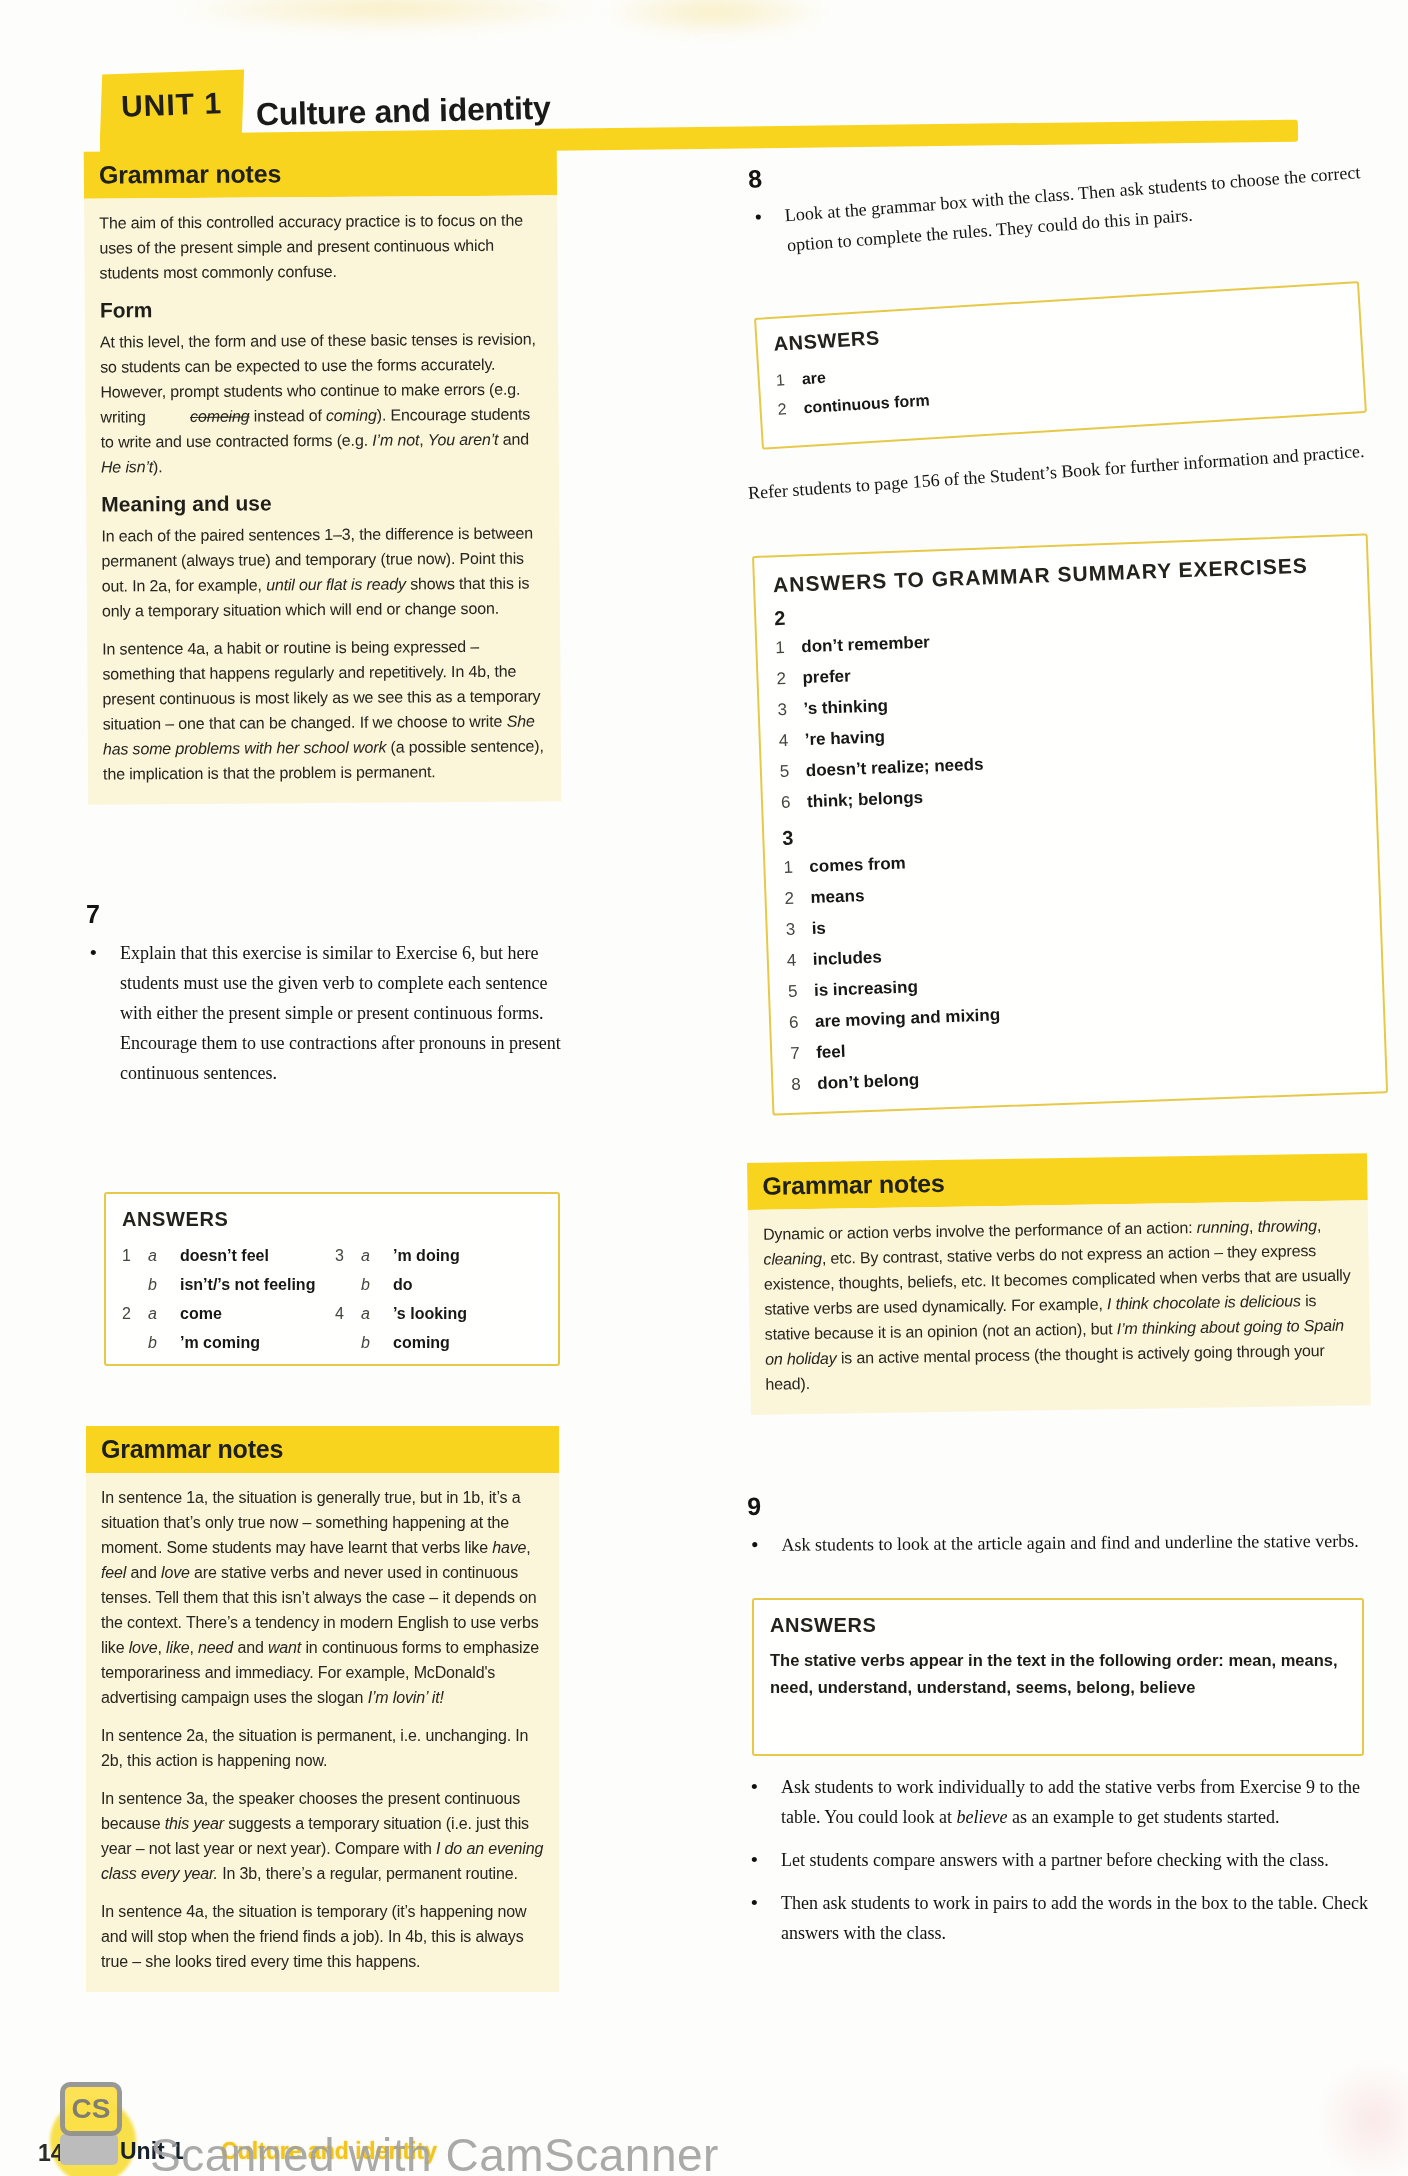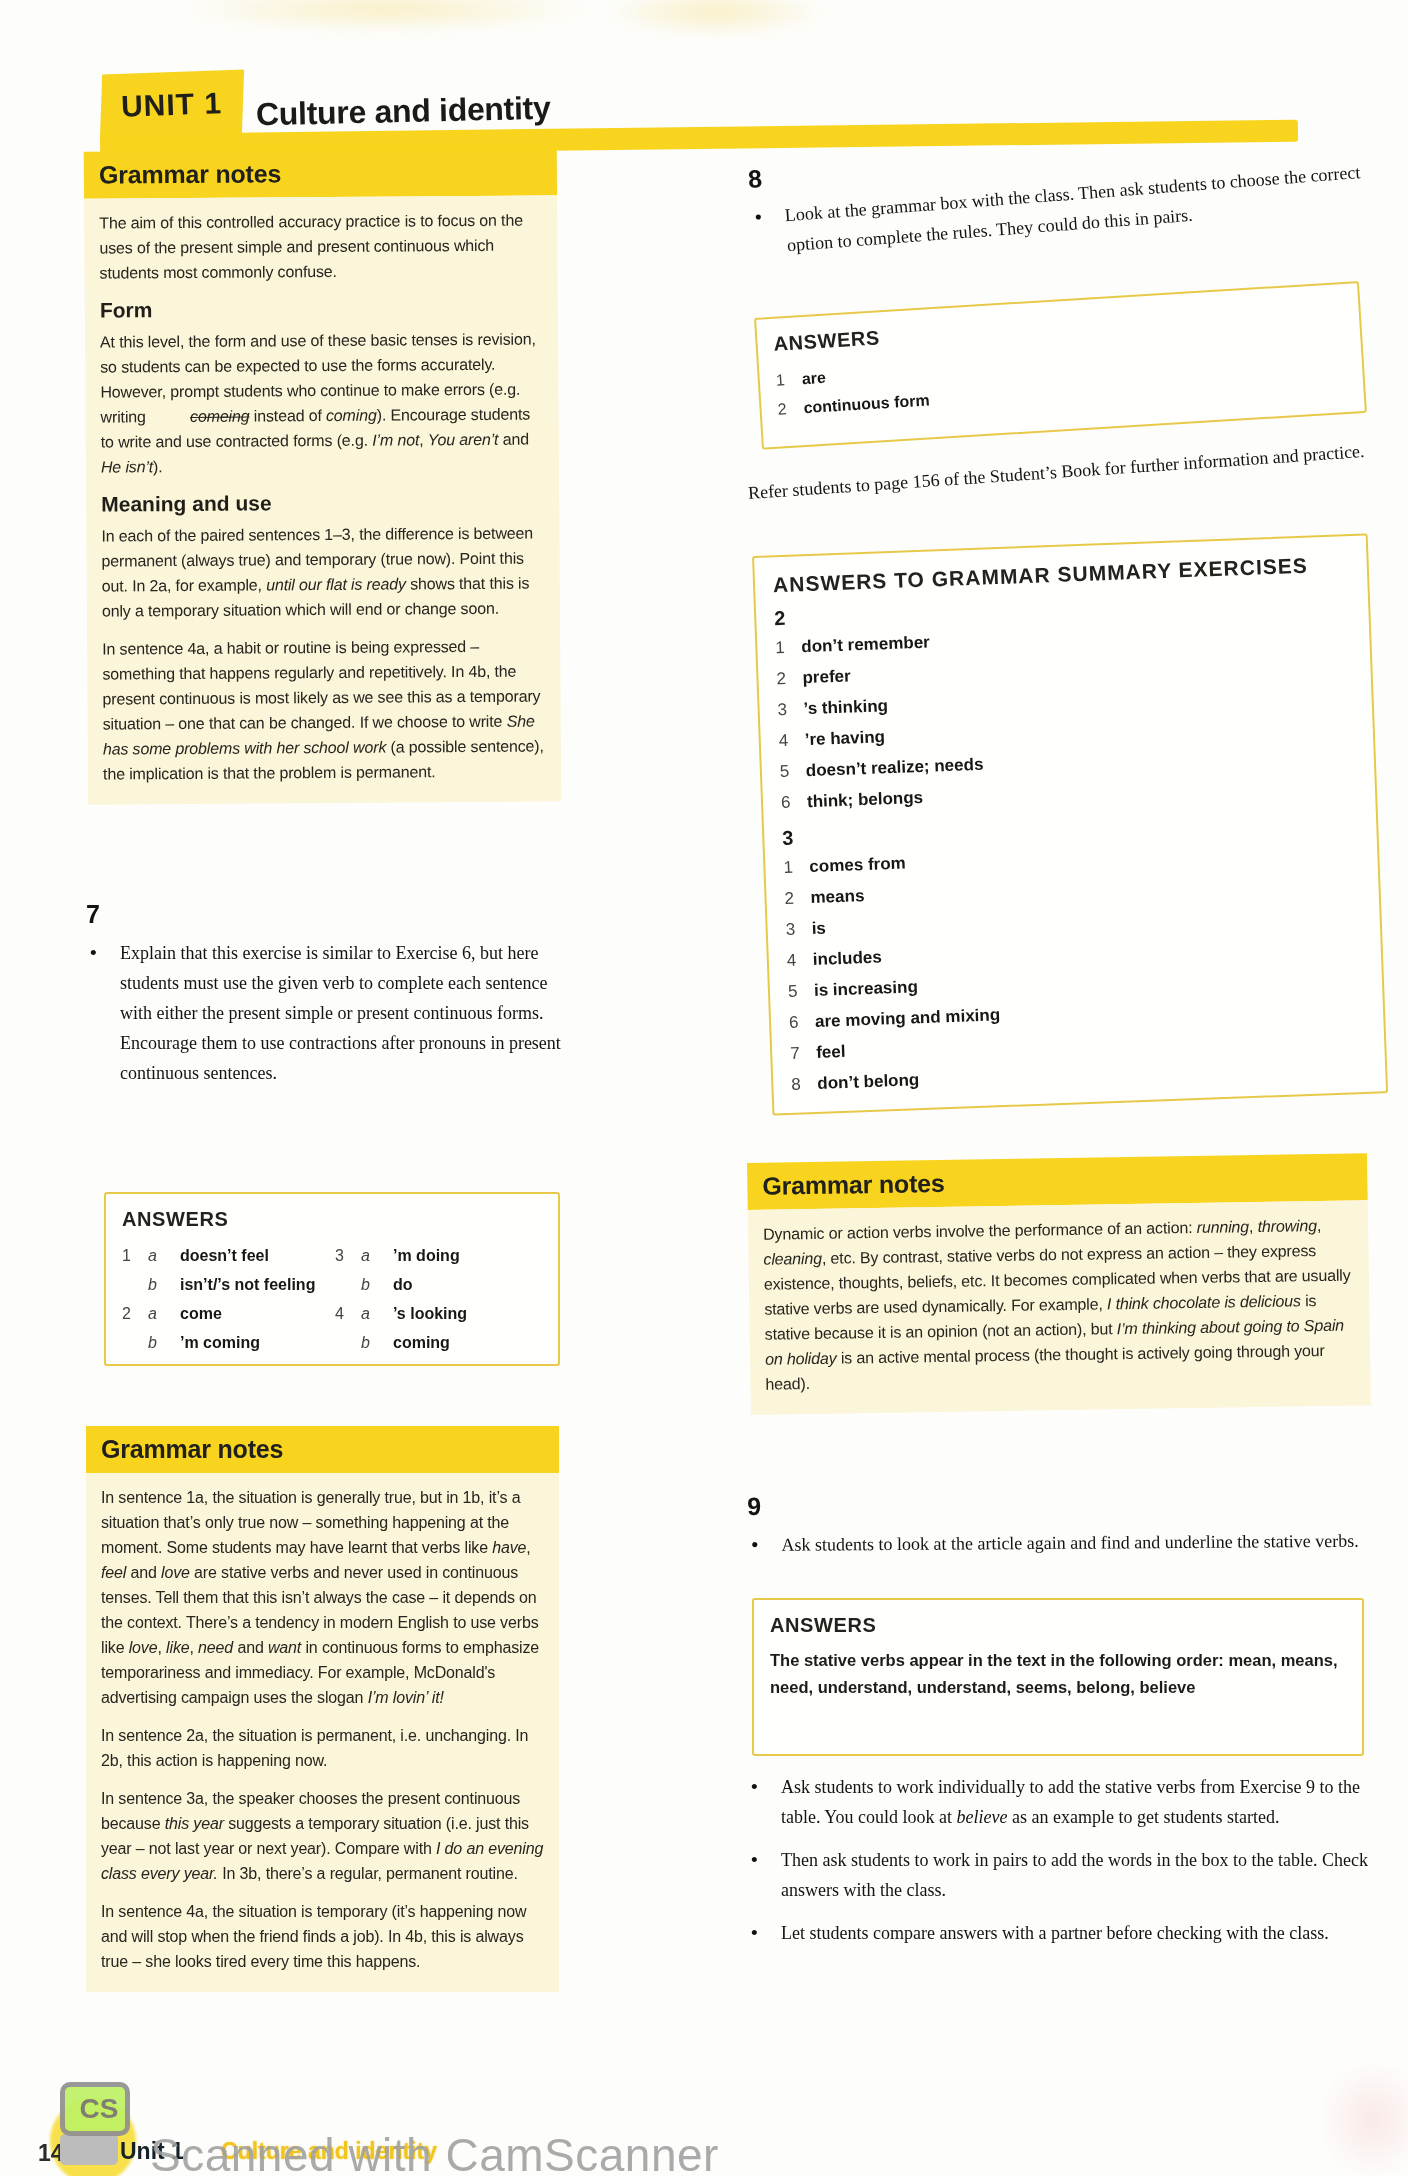--- a/index.html
+++ b/index.html
@@ -64,22 +64,22 @@
   
   .footer-circle{position:absolute;left:50px;top:2098px;width:86px;height:86px;border-radius:50%;
     background:#f8e04b;filter:blur(1.5px);}
   .page-num{position:absolute;left:38px;top:2140px;font-size:23px;font-weight:700;color:#2c2b26;}
   .redact-box{position:absolute;left:60px;top:2134px;width:58px;height:31px;background:#bcbcbc;
     border-radius:5px;}
   .footer-unit{position:absolute;left:120px;top:2138px;font-size:23px;font-weight:700;color:#16222b;}
   .footer-title{position:absolute;left:221px;top:2138px;font-size:23px;font-weight:700;
     color:var(--footer-yellow);text-shadow:0 0 2px rgba(241,196,30,.7);}
   .cs-logo{position:absolute;left:60px;top:2082px;width:52px;height:44px;border:5px solid #909090;
-    border-radius:10px;background:#bef264;display:flex;align-items:center;justify-content:center;
-    font-size:28px;font-weight:700;color:#767676;opacity:.92;z-index:30;padding-left:8px;}
+    border-radius:10px;background:#fde047;display:flex;align-items:center;justify-content:center;
+    font-size:28px;font-weight:700;color:#767676;opacity:.92;z-index:30;}
   .wm-text{position:absolute;left:150px;top:2096px;font-size:46px;font-weight:500;
     color:var(--watermark-gray);letter-spacing:0.5px;opacity:.88;z-index:30;white-space:nowrap;margin-top:32px;}
 </style>
 </head>
 <body>
 
 <div class="page">
 
   <div class="top-smudge smudge-a"></div>
   <div class="top-smudge smudge-b"></div>
@@ -275,25 +275,25 @@
     <div class="ans-sent">The stative verbs appear in the text in the following order: mean, means, need, understand, understand, seems, belong, believe</div>
   </div>
 
   <div class="exercise" style="left:747px;top:1772px;width:628px;">
     <div class="b-row">
       <span class="blt"></span>
       <span class="b-text">Ask students to work individually to add the stative verbs from Exercise 9 to the table. You could look at <i>believe</i> as an example to get students started.</span>
     </div>
     <div class="b-row">
       <span class="blt"></span>
+      <span class="b-text">Let students compare answers with a partner before checking with the class.</span>
+    </div>
+    <div class="b-row">
+      <span class="blt"></span>
       <span class="b-text">Then ask students to work in pairs to add the words in the box to the table. Check answers with the class.</span>
-    </div>
-    <div class="b-row">
-      <span class="blt"></span>
-      <span class="b-text">Let students compare answers with a partner before checking with the class.</span>
     </div>
   </div>
 
   <div class="footer-circle"></div>
   <div class="page-num">14</div>
   <div class="redact-box"></div>
   <div class="footer-unit">Unit 1</div>
   <div class="footer-title">Culture and identity</div>
   <div class="cs-logo">CS</div>
   <div class="wm-text">Scanned with CamScanner</div>

